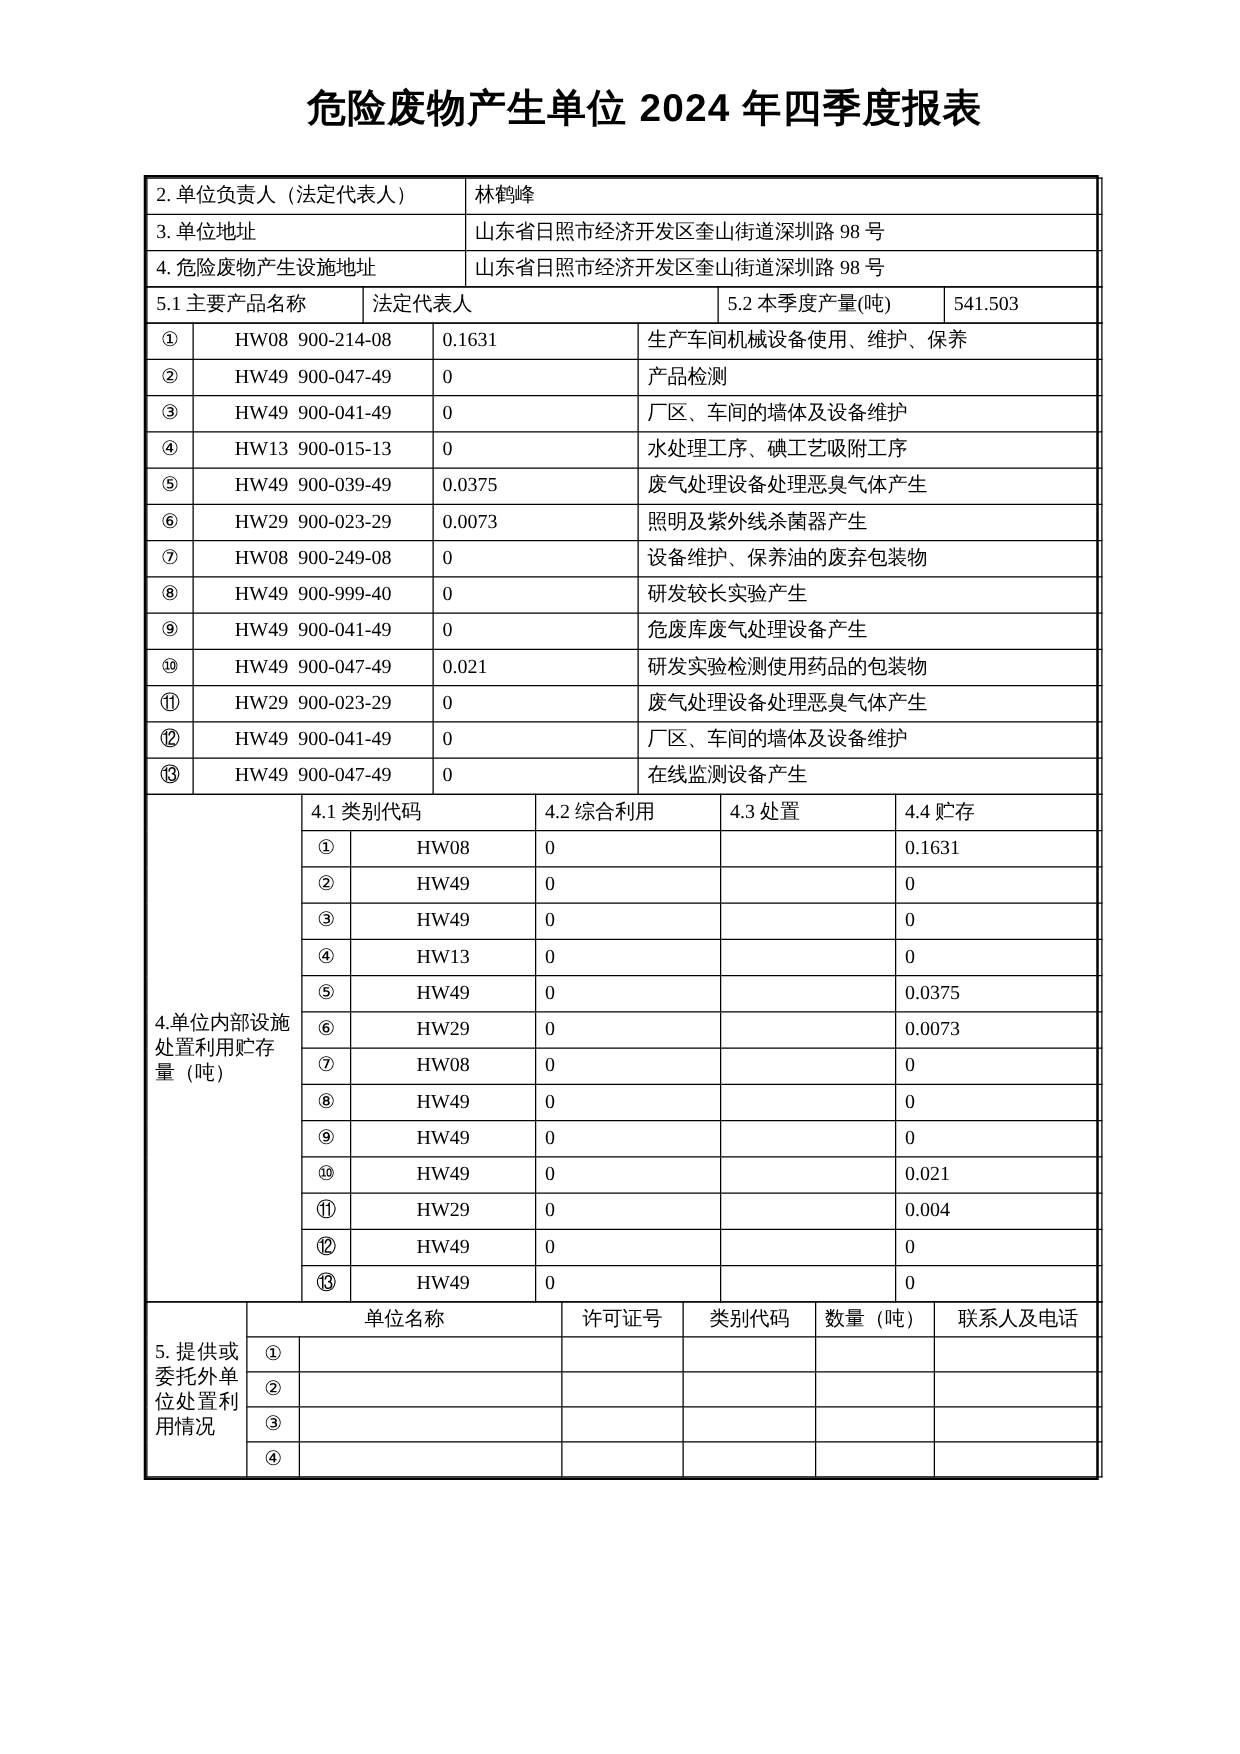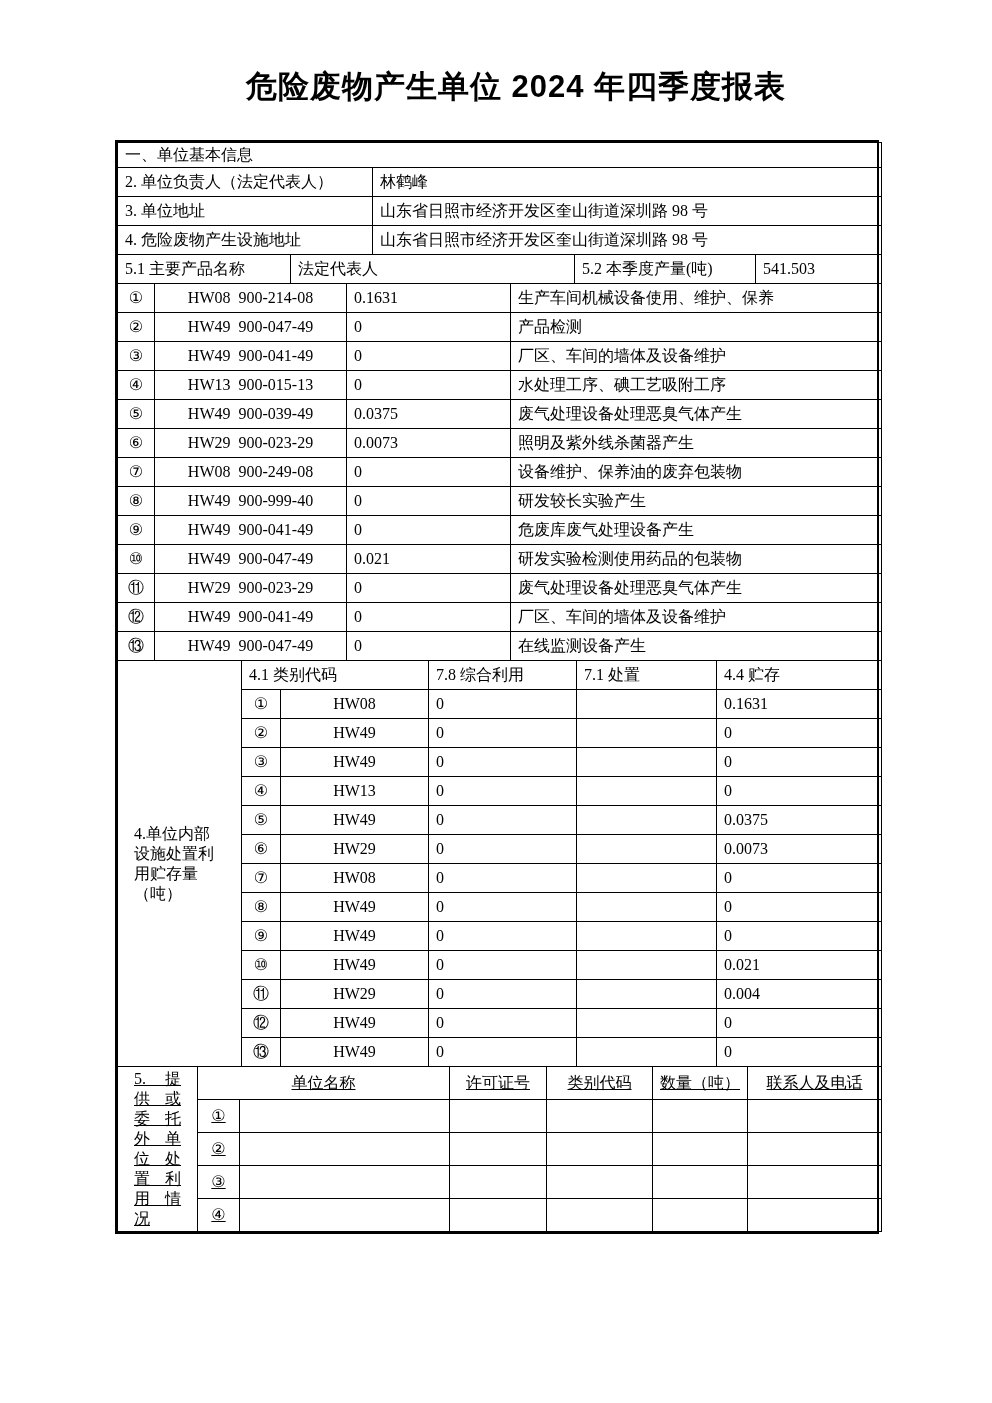--- a/index.html
+++ b/index.html
@@ -25,40 +25,37 @@
   td {
     border: 1px solid #000;
     font-size: 16px; line-height: 1.25;
     padding: 2px 7px; vertical-align: middle;
     height: 29px; overflow: hidden;
     word-break: break-all;
   }
   td.sec-head { height: 25px; }
   td.c { text-align: center; padding: 2px 2px; }
   td.pre { white-space: pre; text-align: center; }
-  .t5 td { height: 28px; text-decoration: underline; }
-  .side-label { text-align: left; padding: 2px 16px; }
+  .t5 td { height: 28px; }
+  .side-label { text-align: left; padding: 2px 6px; }
   .just { text-align: justify; text-align-last: left; }
 </style>
 </head>
 <body>
 
 <div class="page-title">危险废物产生单位 2024 年四季度报表</div>
 
 <div class="form-wrap">
 
   <table class="t1">
     <colgroup>
         <col style="width:255px">
         <col style="width:509px">
       </colgroup>
     <tbody>
-      <tr>
-        <td colspan="2" class="sec-head">一、单位基本信息</td>
-      </tr>
 
 
         <tr>
           <td>2. 单位负责人（法定代表人）</td>
           <td>林鹤峰</td>
         </tr>
 
         <tr>
           <td>3. 单位地址</td>
           <td>山东省日照市经济开发区奎山街道深圳路 98 号</td>
@@ -198,22 +195,22 @@
         <col style="width:39px">
         <col style="width:148px">
         <col style="width:148px">
         <col style="width:140px">
         <col style="width:165px">
       </colgroup>
     <tbody>
       <tr>
         <td rowspan="14" class="side-label">4.单位内部设施处置利用贮存量（吨）</td>
         <td colspan="2">4.1 类别代码</td>
-        <td>7.8 综合利用</td>
-        <td>7.1 处置</td>
+        <td>4.2 综合利用</td>
+        <td>4.3 处置</td>
         <td>4.4 贮存</td>
       </tr>
 
         <tr>
           <td class="c">①</td>
           <td class="c">HW08</td>
           <td>0</td>
           <td></td>
           <td>0.1631</td>
         </tr>

